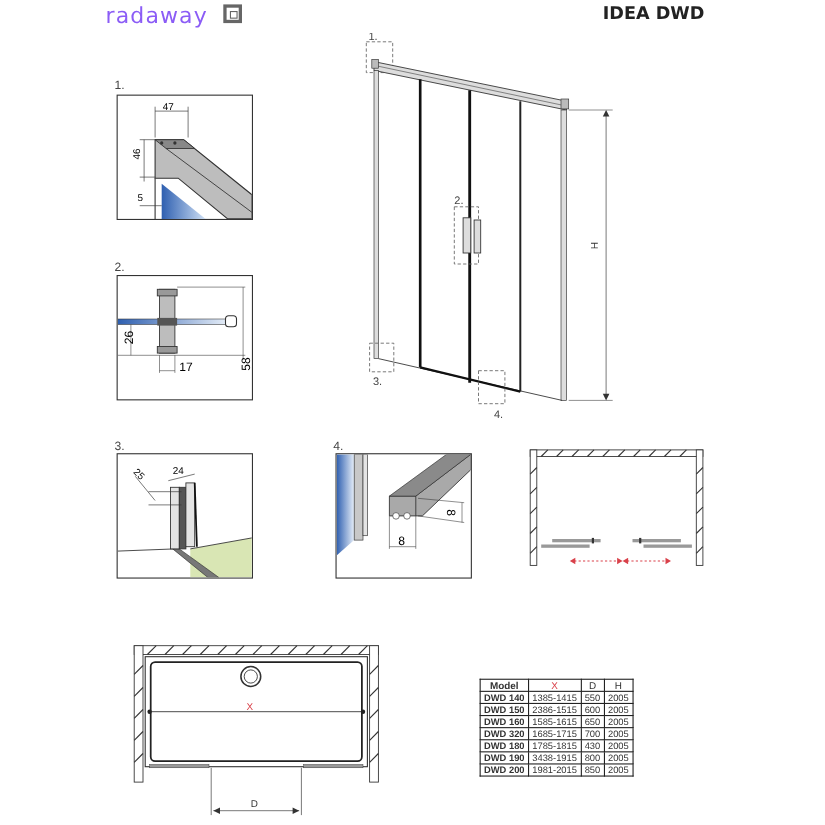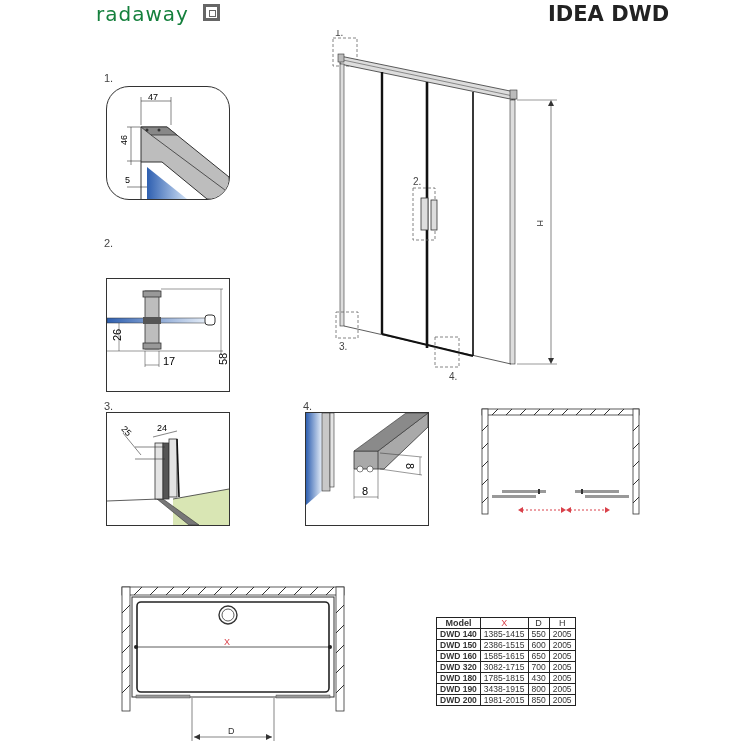--- a/index.html
+++ b/index.html
@@ -1,41 +1,41 @@
 <!DOCTYPE html>
 <html><head>
 <meta charset="utf-8">
 <style>
   html, body { margin: 0; padding: 0; }
   body { width: 750px; height: 750px; background: #ffffff; position: relative; overflow: hidden;
          font-family: "Liberation Sans", sans-serif; color: #333; }
   .abs { position: absolute; }
-  .logo-text { left: 96px; top: 2px; font-family: "DejaVu Sans", sans-serif; font-size: 20px; letter-spacing: 1px; color: #15803d; }
+  .logo-text { left: 96px; top: 2px; font-family: "DejaVu Sans", sans-serif; font-size: 20px; letter-spacing: 1px; color: #8b5cf6; }
   .logo-box { left: 203px; top: 4px; width: 17px; height: 17px; border: 3px solid #666; box-sizing: border-box; }
   .logo-box::after { content: ""; position: absolute; left: 3px; top: 3px; width: 5px; height: 5px; border: 1.5px solid #666; }
-  .title { left: 548px; top: 2px; font-size: 21px; font-weight: bold; color: #222; font-family: "DejaVu Sans", sans-serif; }
+  .title { left: 548px; top: 2px; font-size: 16px; font-weight: bold; color: #222; font-family: "DejaVu Sans", sans-serif; }
   .detail-label { font-size: 11px; color: #444; }
   .detail-box { border: 1px solid #333; background: #fff; overflow: hidden; }
   svg text { font-family: "Liberation Sans", sans-serif; }
   table.spec { border-collapse: collapse; font-size: 8.5px; border-radius: 21px; }
   table.spec td, table.spec th { border: 1px solid #222; padding: 0 3px; height: 10px; line-height: 10px; text-align: center; }
   table.spec th { font-weight: bold; font-size: 9px; }
   table.spec td.model { font-weight: bold; text-align: left; }
   table.spec th.xcol { color: #d9414a; font-weight: normal; }
   table.spec th.dcol, table.spec th.hcol { font-weight: normal; }
 </style>
 </head>
 <body>
 
 <div class="abs logo-text">radaway</div>
 <div class="abs logo-box"></div>
 <div class="abs title">IDEA DWD</div>
 
 <div class="abs detail-label" style="left:104px;top:72px;">1.</div>
-<div class="abs detail-box" style="left:106px;top:86px;width:122px;height:112px;border-radius:23px;">
+<div class="abs detail-box" style="left:106px;top:86px;width:122px;height:112px;">
   <svg width="122" height="112">
     <defs>
       <linearGradient id="glass1" x1="0" y1="0" x2="1" y2="0">
         <stop offset="0" stop-color="#2e5fb0"></stop>
           <stop offset="1" stop-color="#cfe0f5"></stop>
       </linearGradient>
     </defs>
     <polygon points="40,100 40,80 80,112 40,112" fill="url(#glass1)"></polygon>
     <polygon points="34,40 60,40 122,90 122,112 100,112 55,75 34,75" fill="#bdbdbd" stroke="#333" stroke-width="1"></polygon>
     <polygon points="34,40 60,40 70,48 44,48" fill="#888" stroke="#333" stroke-width="0.8"></polygon>
@@ -50,21 +50,21 @@
     <line x1="24" y1="40" x2="24" y2="78" stroke="#333" stroke-width="0.6"></line>
     <line x1="20" y1="40" x2="34" y2="40" stroke="#333" stroke-width="0.6"></line>
     <line x1="20" y1="74" x2="34" y2="74" stroke="#333" stroke-width="0.6"></line>
     <text x="16" y="62" font-size="9" transform="rotate(-90 16,58)">46</text>
     <line x1="20" y1="100" x2="40" y2="100" stroke="#333" stroke-width="0.6"></line>
     <text x="18" y="96" font-size="9">5</text>
   </svg>
 </div>
 
 <div class="abs detail-label" style="left:104px;top:237px;">2.</div>
-<div class="abs detail-box" style="left:106px;top:250px;width:122px;height:112px;margin-top:28px;">
+<div class="abs detail-box" style="left:106px;top:250px;width:122px;height:112px;">
   <svg width="122" height="112">
     <defs>
       <linearGradient id="glass2" x1="0" y1="0" x2="1" y2="0">
         <stop offset="0" stop-color="#2e5fb0"></stop>
           <stop offset="1" stop-color="#e6eef8"></stop>
       </linearGradient>
     </defs>
     <rect x="0" y="39" width="100" height="5" fill="url(#glass2)" stroke="#333" stroke-width="0.5"></rect>
     <rect x="38" y="12" width="14" height="58" fill="#bdbdbd" stroke="#333" stroke-width="0.8"></rect>
     <rect x="36" y="12" width="18" height="6" fill="#999" stroke="#333" stroke-width="0.8"></rect>
@@ -272,21 +272,21 @@
         <td>2005</td>
       </tr>
     <tr>
         <td class="model">DWD 160</td>
         <td>1585-1615</td>
         <td>650</td>
         <td>2005</td>
       </tr>
     <tr>
         <td class="model">DWD 320</td>
-        <td>3082-1715</td>
+        <td>1685-1715</td>
         <td>700</td>
         <td>2005</td>
       </tr>
     <tr>
         <td class="model">DWD 180</td>
         <td>1785-1815</td>
         <td>430</td>
         <td>2005</td>
       </tr>
     <tr>

